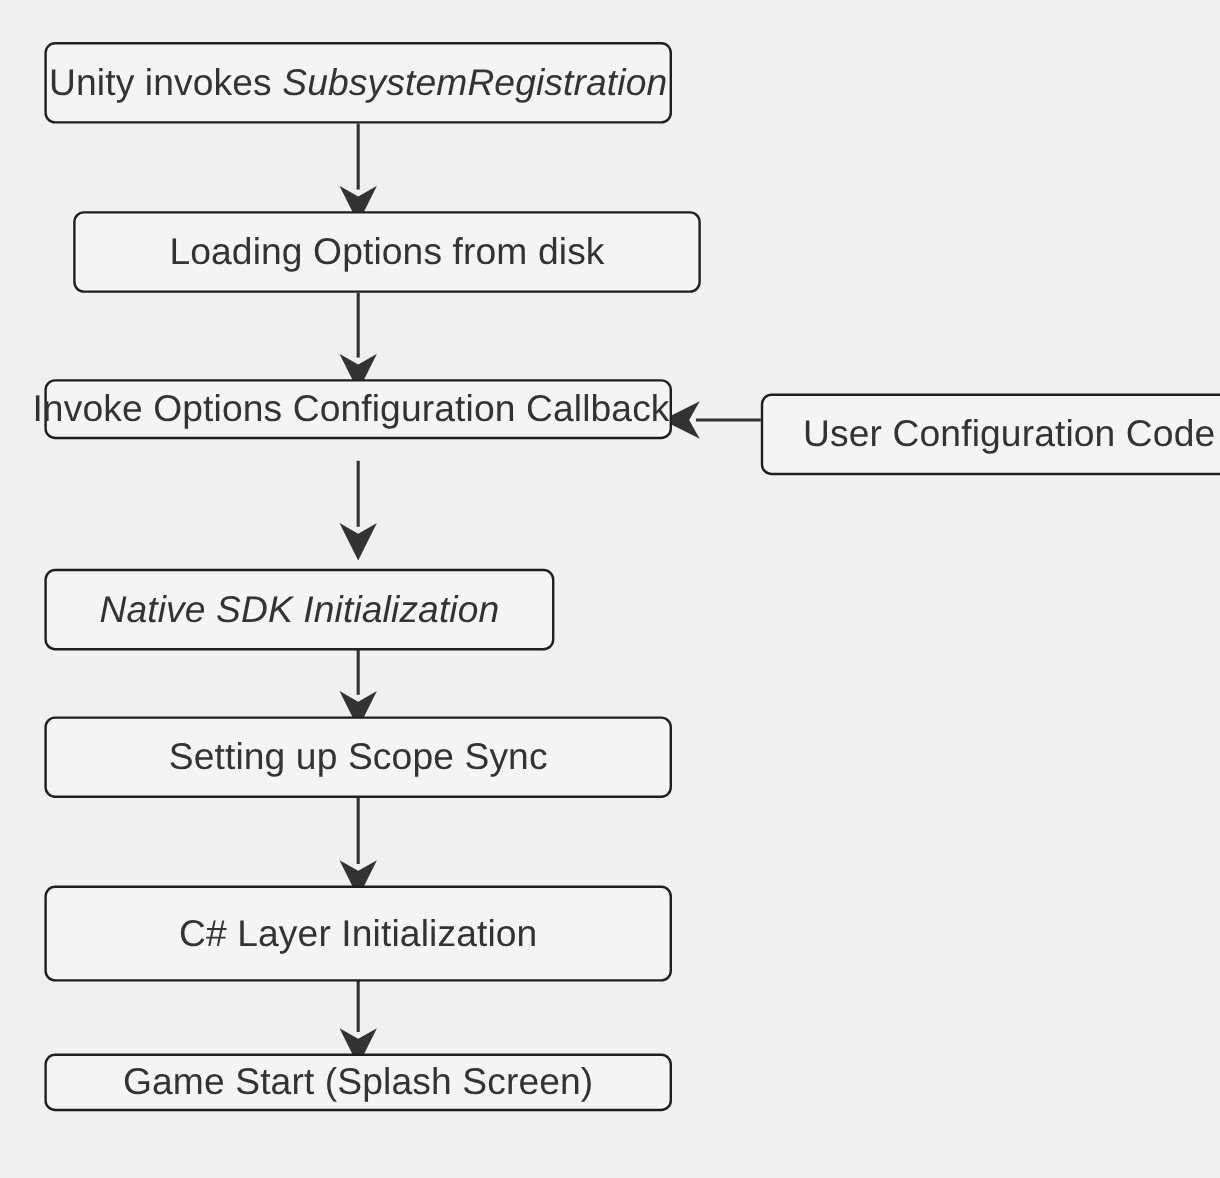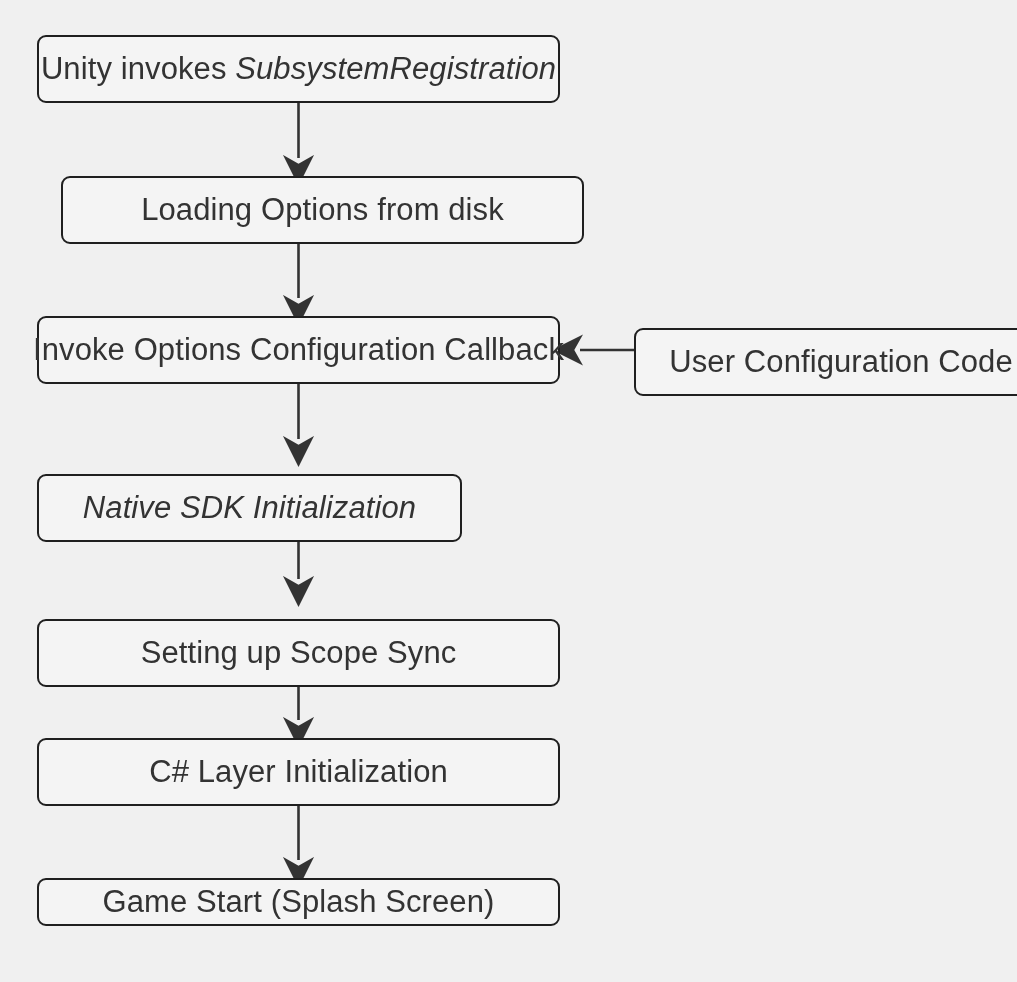--- a/index.html
+++ b/index.html
@@ -96,33 +96,33 @@
   <div class="node" style="left:37px; top:35px; width:523px; height:68px;">
     <div class="node-label">
       <span>Unity invokes </span><span class="em">SubsystemRegistration</span>
     </div>
   </div>
 
   <div class="node" style="left:37px; top:176px; width:523px; height:68px;margin-left:24px;">
     <div class="node-label">Loading Options from disk</div>
   </div>
 
-  <div class="node" style="left:37px; top:316px; width:523px; height:68px;">
+  <div class="node" style="left:37px; top:316px; width:523px; height:50px;justify-content:flex-end;">
     <div class="node-label">Invoke Options Configuration Callback</div>
   </div>
 
   <div class="node" style="left:37px; top:474px; width:425px; height:68px;font-style:italic;">
     <div class="node-label">Native SDK Initialization</div>
   </div>
 
-  <div class="node" style="left:37px; top:597px; width:523px; height:68px;margin-top:22px;">
+  <div class="node" style="left:37px; top:597px; width:523px; height:68px;">
     <div class="node-label">Setting up Scope Sync</div>
   </div>
 
-  <div class="node" style="left:37px; top:738px; width:523px; height:68px;">
+  <div class="node" style="left:37px; top:738px; width:523px; height:80px;">
     <div class="node-label">C# Layer Initialization</div>
   </div>
 
   <div class="node" style="left:37px; top:878px; width:523px; height:48px;">
     <div class="node-label">Game Start (Splash Screen)</div>
   </div>
 
   <div class="node" style="left:634px; top:328px; width:414px; height:68px;">
     <div class="node-label">User Configuration Code</div>
   </div>

